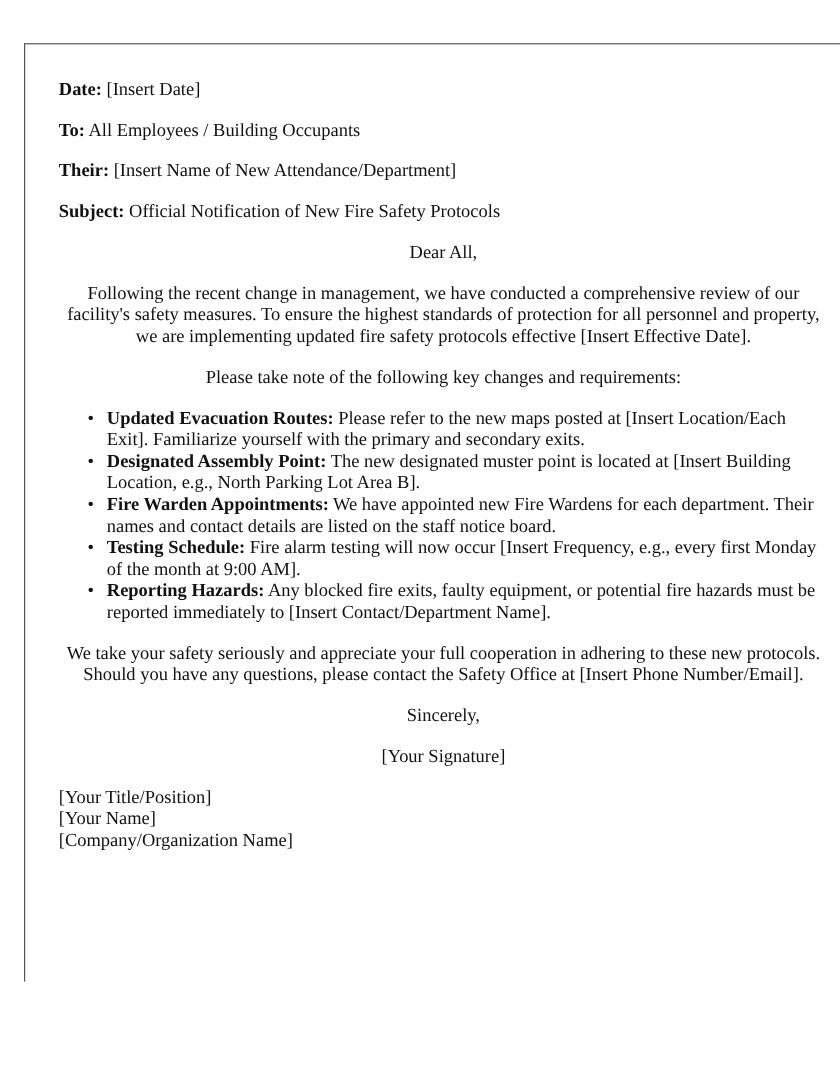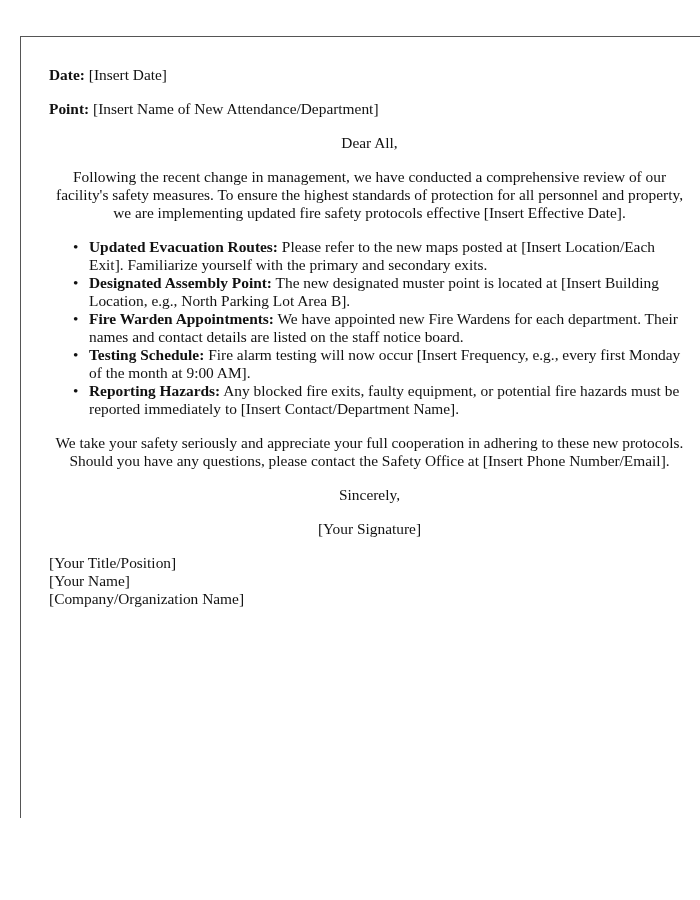--- a/index.html
+++ b/index.html
@@ -52,31 +52,40 @@
 </head>
 <body>
 
 <div class="page">
 
   <div class="line">
     <b>Date:</b>
     <span>[Insert Date]</span>
   </div>
 
+  <div class="line">
+    <b>To:</b>
+    <span>All Employees / Building Occupants</span>
+  </div>
 
   <div class="line">
-    <b>Point:</b>
+    <b>Their:</b>
     <span>[Insert Name of New Attendance/Department]</span>
   </div>
 
+  <div class="line">
+    <b>Subject:</b>
+    <span>Official Notification of New Fire Safety Protocols</span>
+  </div>
 
   <p>Dear All,</p>
 
   <p>Following the recent change in management, we have conducted a comprehensive review of our facility's safety measures. To ensure the highest standards of protection for all personnel and property, we are implementing updated fire safety protocols effective [Insert Effective Date].</p>
 
+  <p>Please take note of the following key changes and requirements:</p>
 
   <ul>
     <li>
       <span class="bullet">•</span>
       <b>Updated Evacuation Routes:</b>
       <span>Please refer to the new maps posted at [Insert Location/Each Exit]. Familiarize yourself with the primary and secondary exits.</span>
     </li>
     <li>
       <span class="bullet">•</span>
       <b>Designated Assembly Point:</b>

